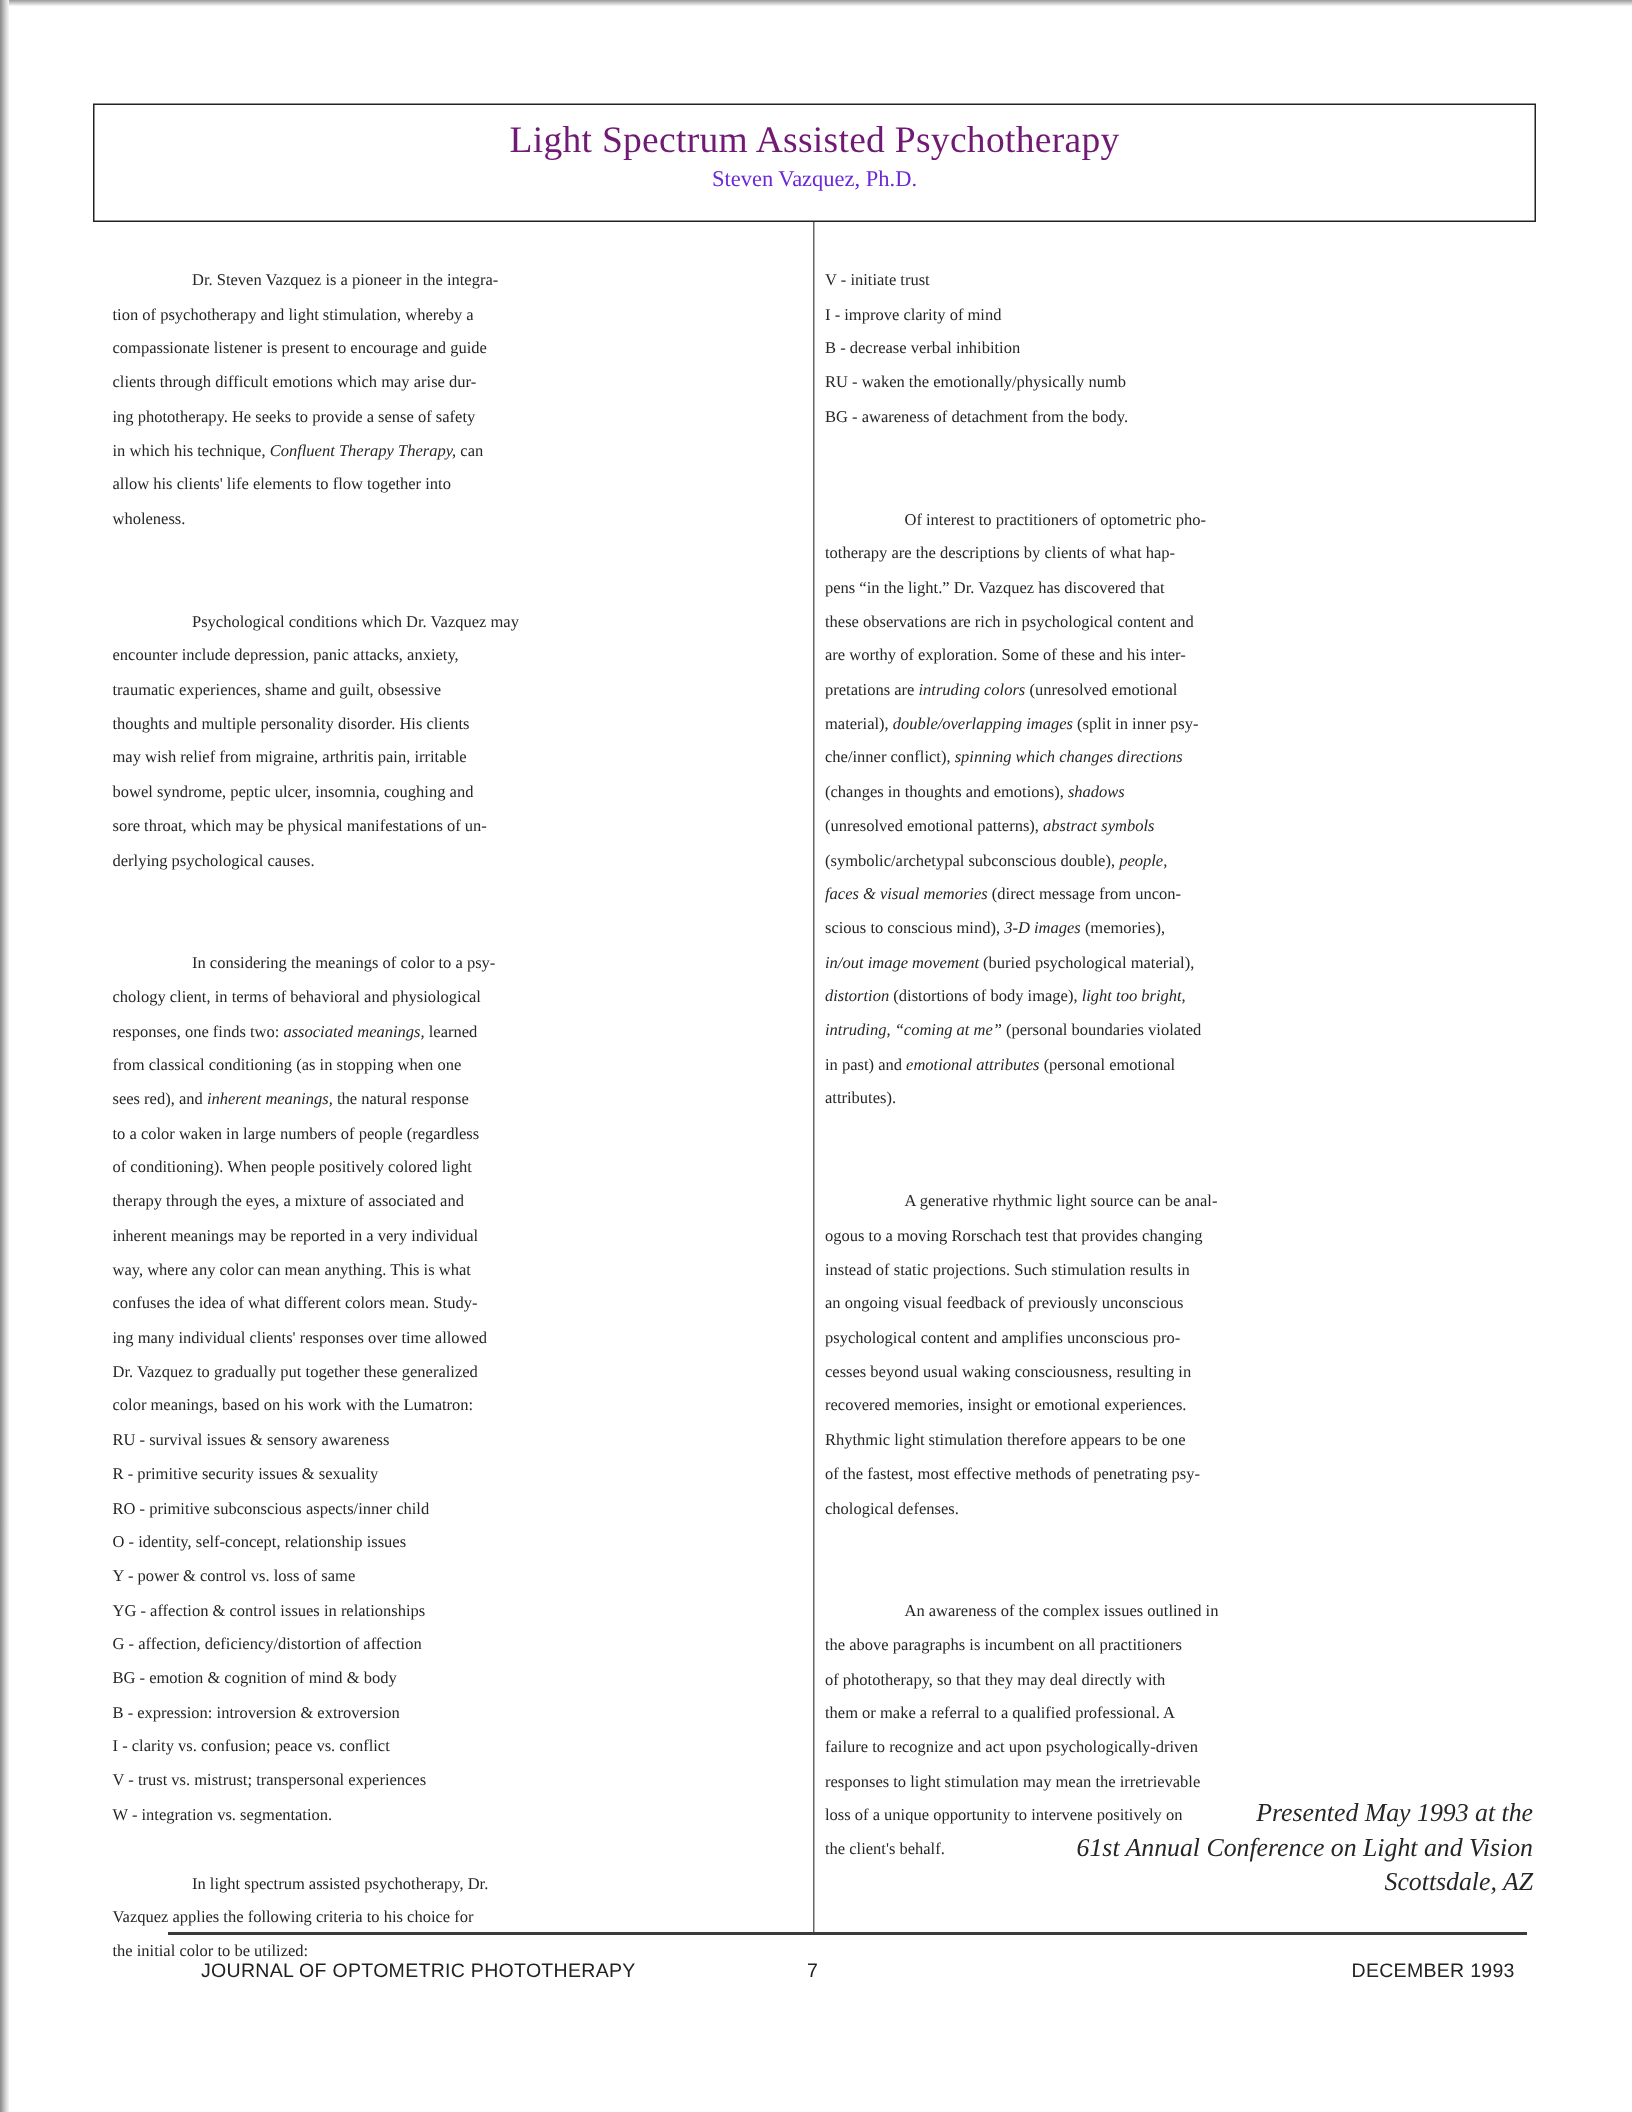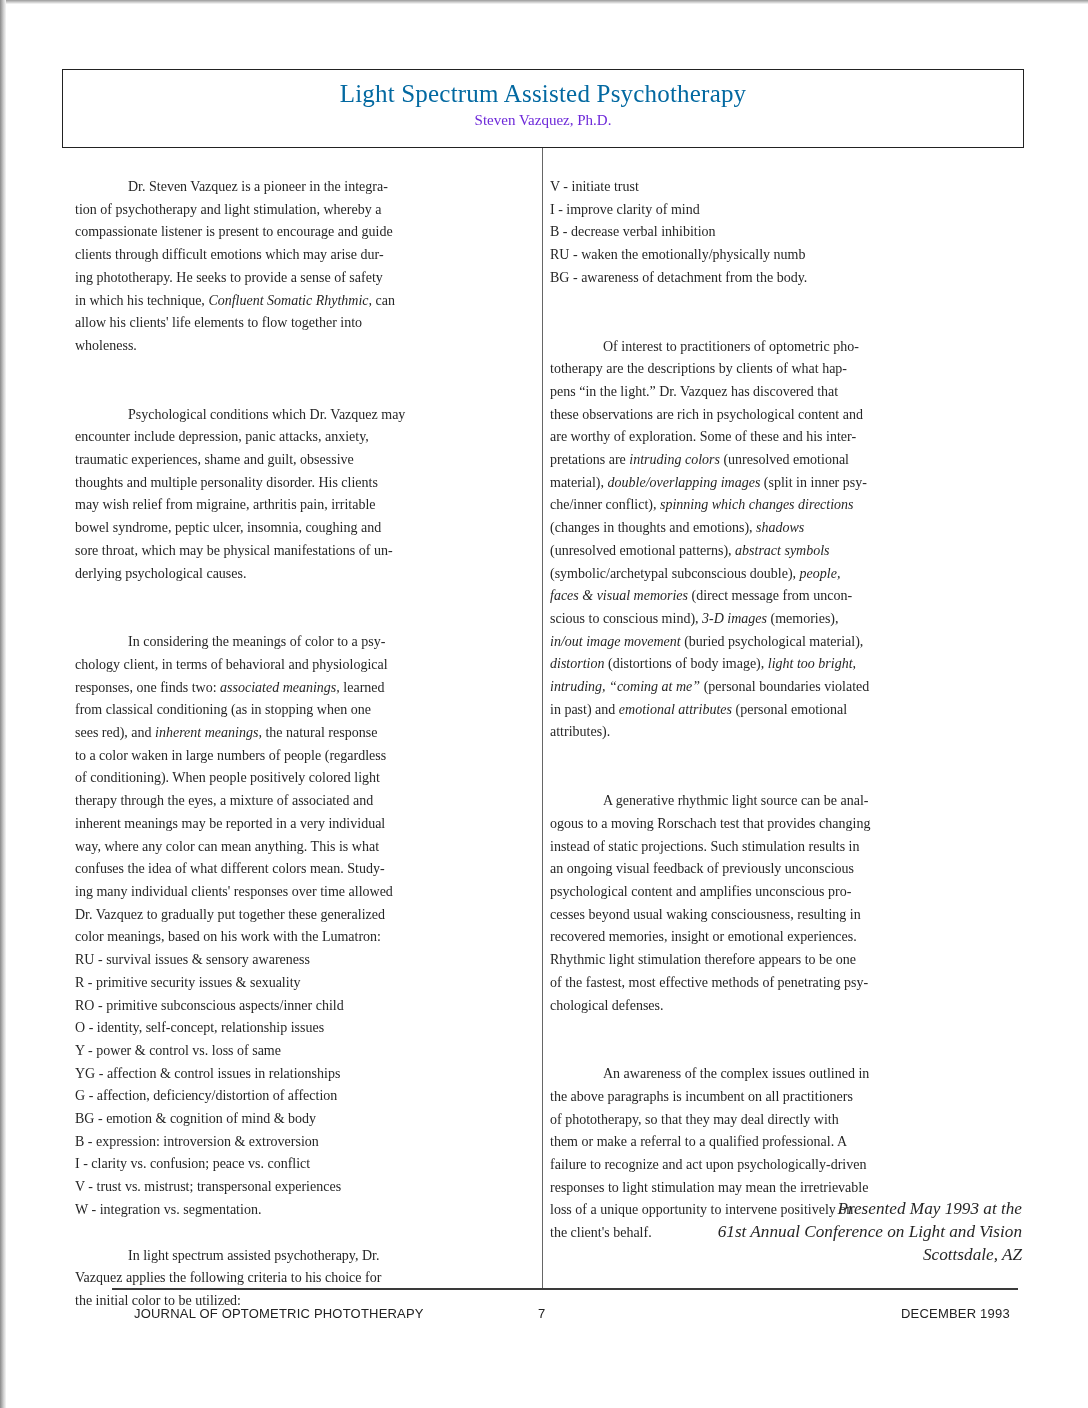--- a/index.html
+++ b/index.html
@@ -16,32 +16,32 @@
   .scan-top {
     position: absolute; left: 0; top: 0; width: 1088px; height: 4px;
     background: linear-gradient(to bottom, #9a9a9a, #fafafa);
   }
   .header-box {
     position: absolute; left: 62px; top: 69px; width: 962px; height: 79px;
     border: 1.5px solid #222; box-sizing: border-box;
   }
   .title {
     position: absolute; left: 0; right: 0; top: 10px; text-align: center;
-    font-size: 25px; letter-spacing: 0.2px; color: #0369a1;
+    font-size: 25px; letter-spacing: 0.2px; color: #701a75;
   }
   .author {
     position: absolute; left: 0; right: 0; top: 42px; text-align: center;
     font-size: 15px; color: #6d28d9;
   }
   .col-divider {
     position: absolute; left: 542px; top: 148px; width: 1px; height: 1140px;
     background: #666;
   }
   .col {
-    position: absolute; top: 176px; font-size: 14px; line-height: 22.7px;
+    position: absolute; top: 176px; font-size: 11px; line-height: 22.7px;
     color: #262626;
   }
   .col.left { left: 75px; width: 462px; }
   .col.right { left: 550px; width: 474px; }
   .para { margin: 0; text-align: justify; }
   .para .line { display: block; white-space: nowrap; }
   .indent { padding-left: 53px; }
   .gap { height: 23px; }
   .list .line { display: block; white-space: nowrap; }
   em { font-style: italic; }
@@ -74,21 +74,21 @@
 
 <div class="col-divider"></div>
 
 <div class="col left">
   <div class="para">
     <span class="line indent">Dr. Steven Vazquez is a pioneer in the integra-</span>
     <span class="line">tion of psychotherapy and light stimulation, whereby a</span>
     <span class="line">compassionate listener is present to encourage and guide</span>
     <span class="line">clients through difficult emotions which may arise dur-</span>
     <span class="line">ing phototherapy. He seeks to provide a sense of safety</span>
-    <span class="line"><span>in which his technique, </span><em>Confluent Somatic Rhythmic,</em><span> can</span></span>
+    <span class="line"><span>in which his technique, </span><em>Confluent Therapy Therapy,</em><span> can</span></span>
     <span class="line">allow his clients' life elements to flow together into</span>
     <span class="line">wholeness.</span>
   </div>
   <div class="gap"></div>
   <div class="gap"></div>
   <div class="para">
     <span class="line indent">Psychological conditions which Dr. Vazquez may</span>
     <span class="line">encounter include depression, panic attacks, anxiety,</span>
     <span class="line">traumatic experiences, shame and guilt, obsessive</span>
     <span class="line">thoughts and multiple personality disorder. His clients</span>

